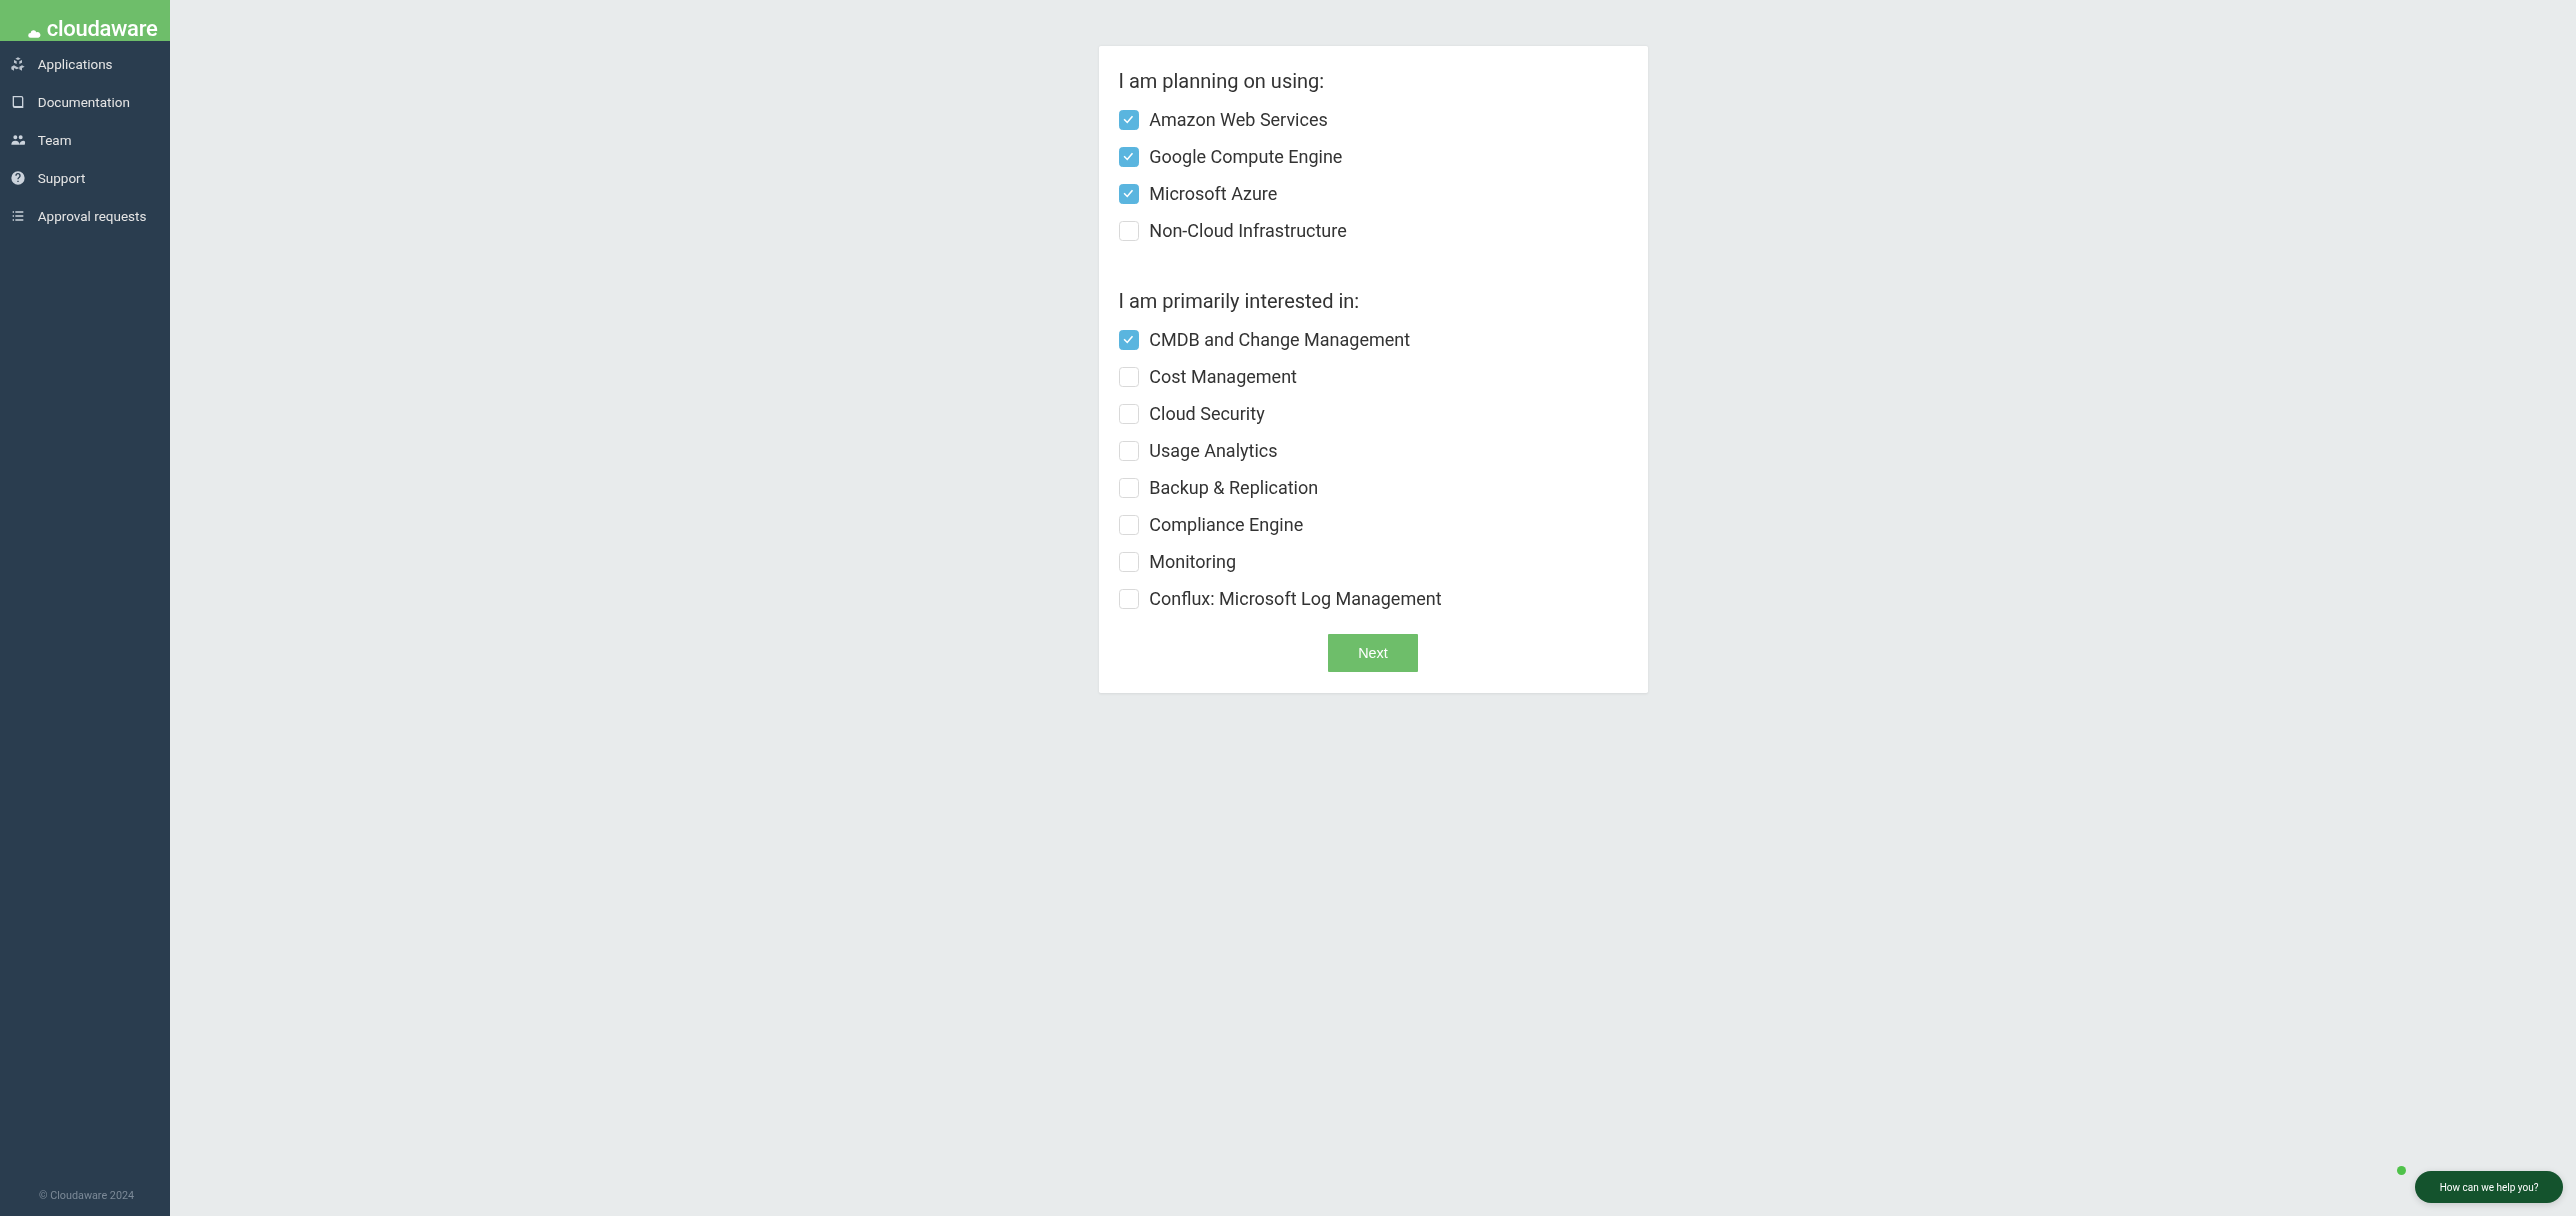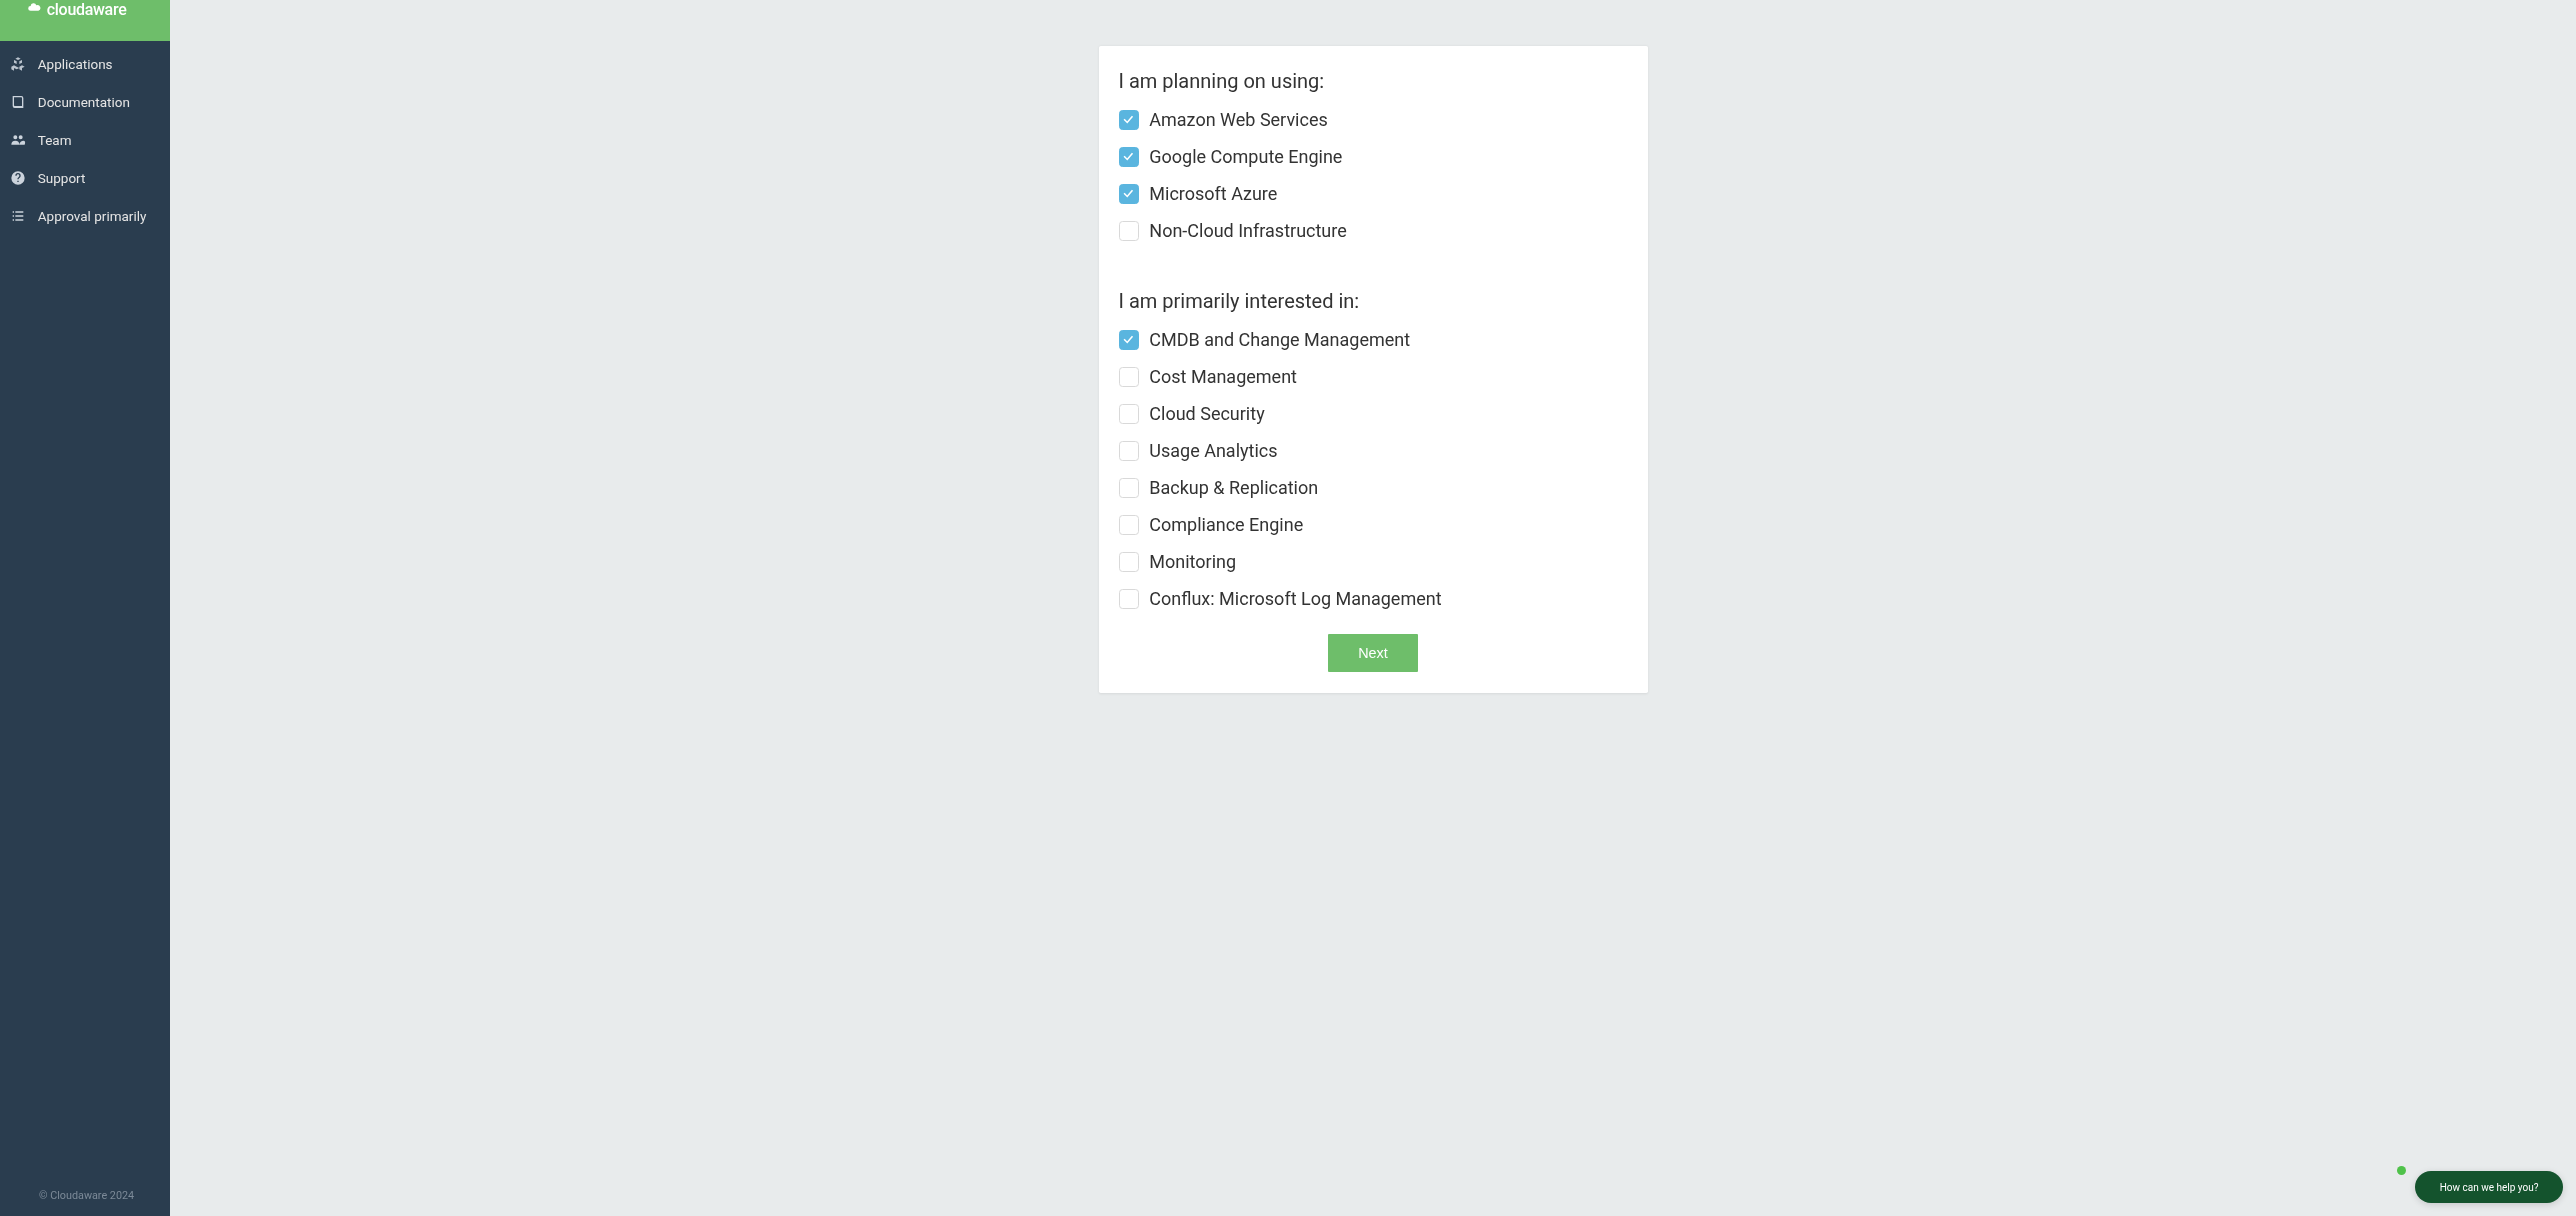--- a/index.html
+++ b/index.html
@@ -15,24 +15,24 @@
       width: 170px;
       background: #2a3d4f;
       display: flex;
       flex-direction: column;
       flex-shrink: 0;
     }
     .brand {
       background: #6ebe6a;
       height: 41px;
       display: flex;
-      align-items: flex-start;
+      align-items: flex-end;
       padding-left: 27px;
       color: #fff;
-      font-size: 16px;
+      font-size: 22px;
       font-weight: 500;
       letter-spacing: -0.3px;
     }
     .brand-icon { width: 14.4px; height: 14.4px; margin-right: 5.4px; display: inline-flex; }
     .nav { padding-top: 3.6px; flex: 1; }
     .nav-item {
       display: flex;
       align-items: center;
       height: 38px;
       padding-left: 9px;
@@ -181,21 +181,21 @@
             </svg>
         </span>
         <span>Support</span>
       </div>
       <div class="nav-item">
         <span class="nav-icon">
           <svg viewBox="0 0 24 24" width="16" height="16" fill="#cbd3dc">
               <path d="M4 5h2v2H4V5zm4 0h12v2H8V5zM4 11h2v2H4v-2zm4 0h12v2H8v-2zM4 17h2v2H4v-2zm4 0h12v2H8v-2z"></path>
             </svg>
         </span>
-        <span>Approval primarily</span>
+        <span>Approval requests</span>
       </div>
     </nav>
     <div class="footer">© Cloudaware 2024</div>
   </aside>
 
   <main class="main">
     <div class="card">
       <h2 class="section-title">I am planning on using:</h2>
 
       <div class="opt">

